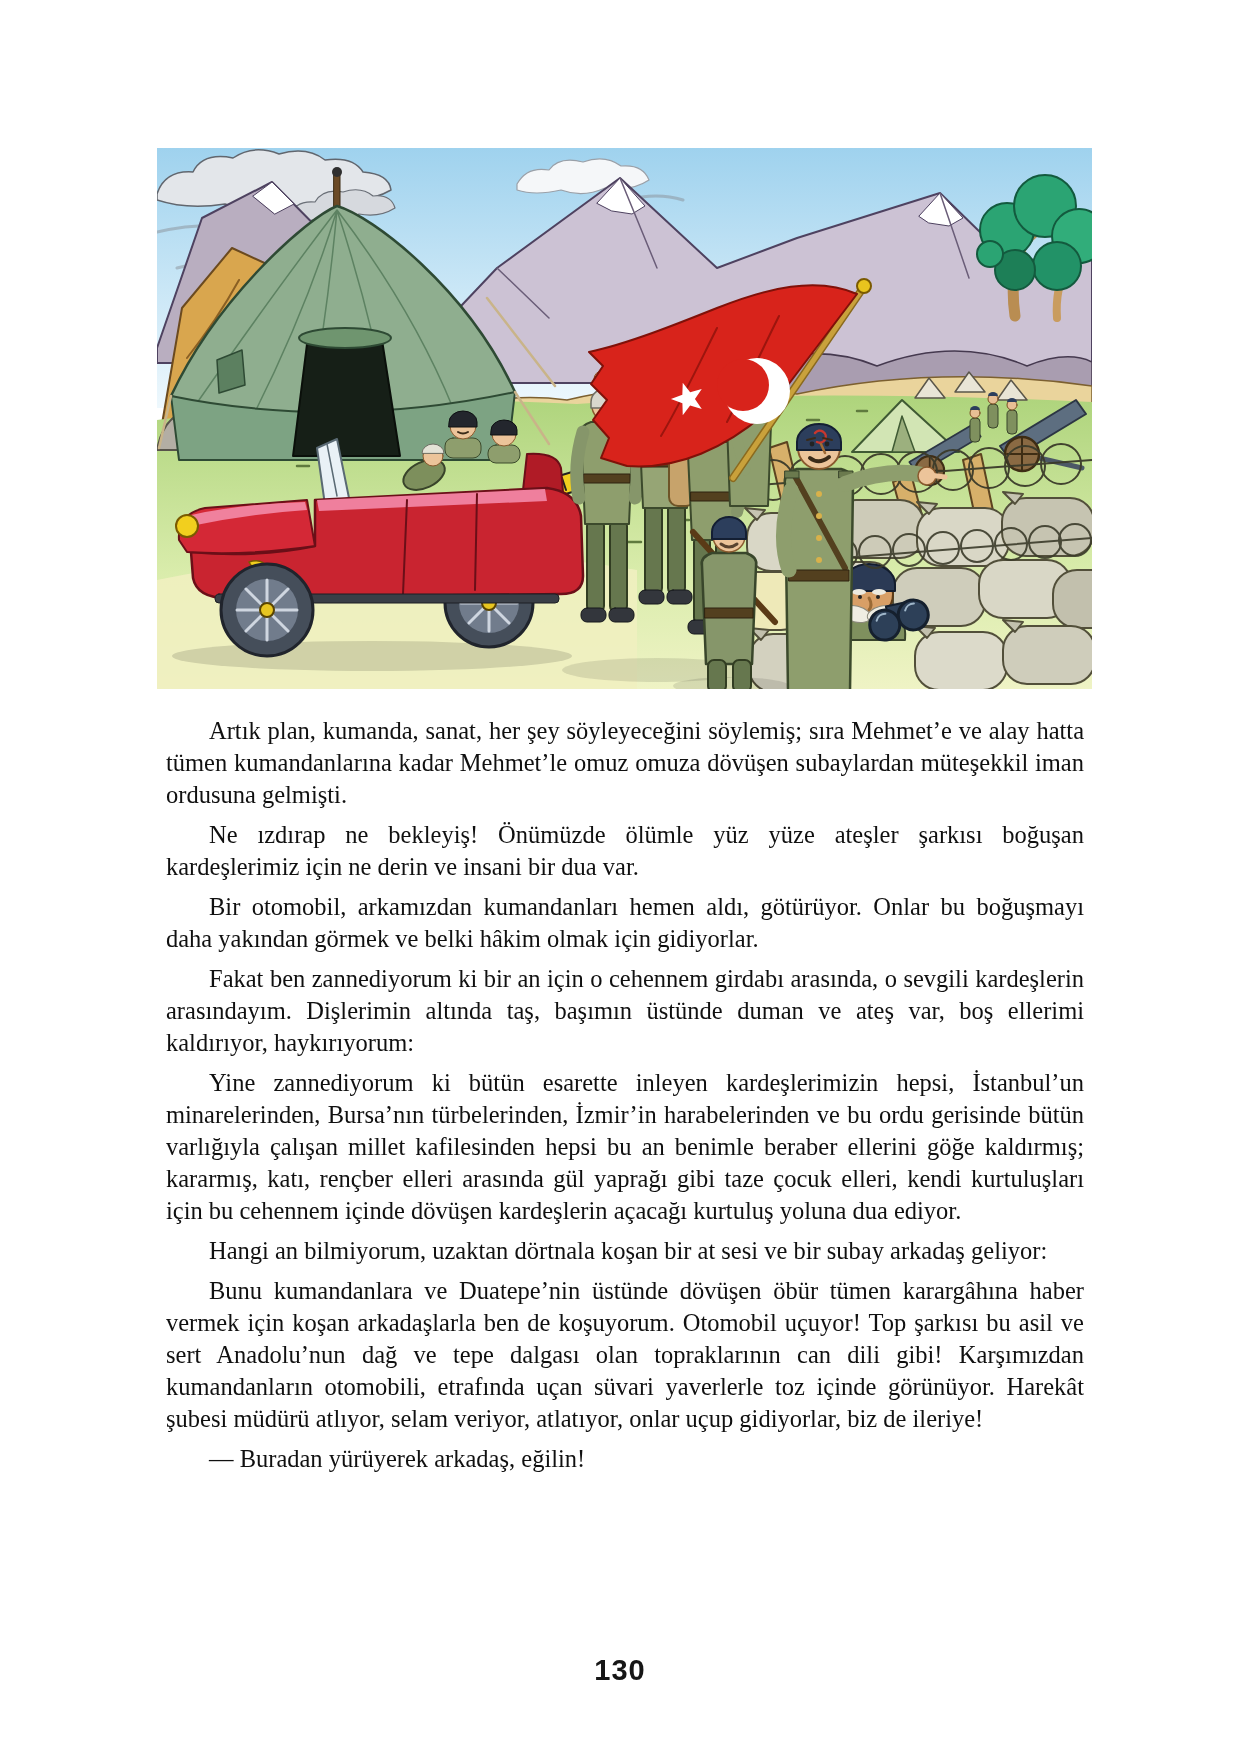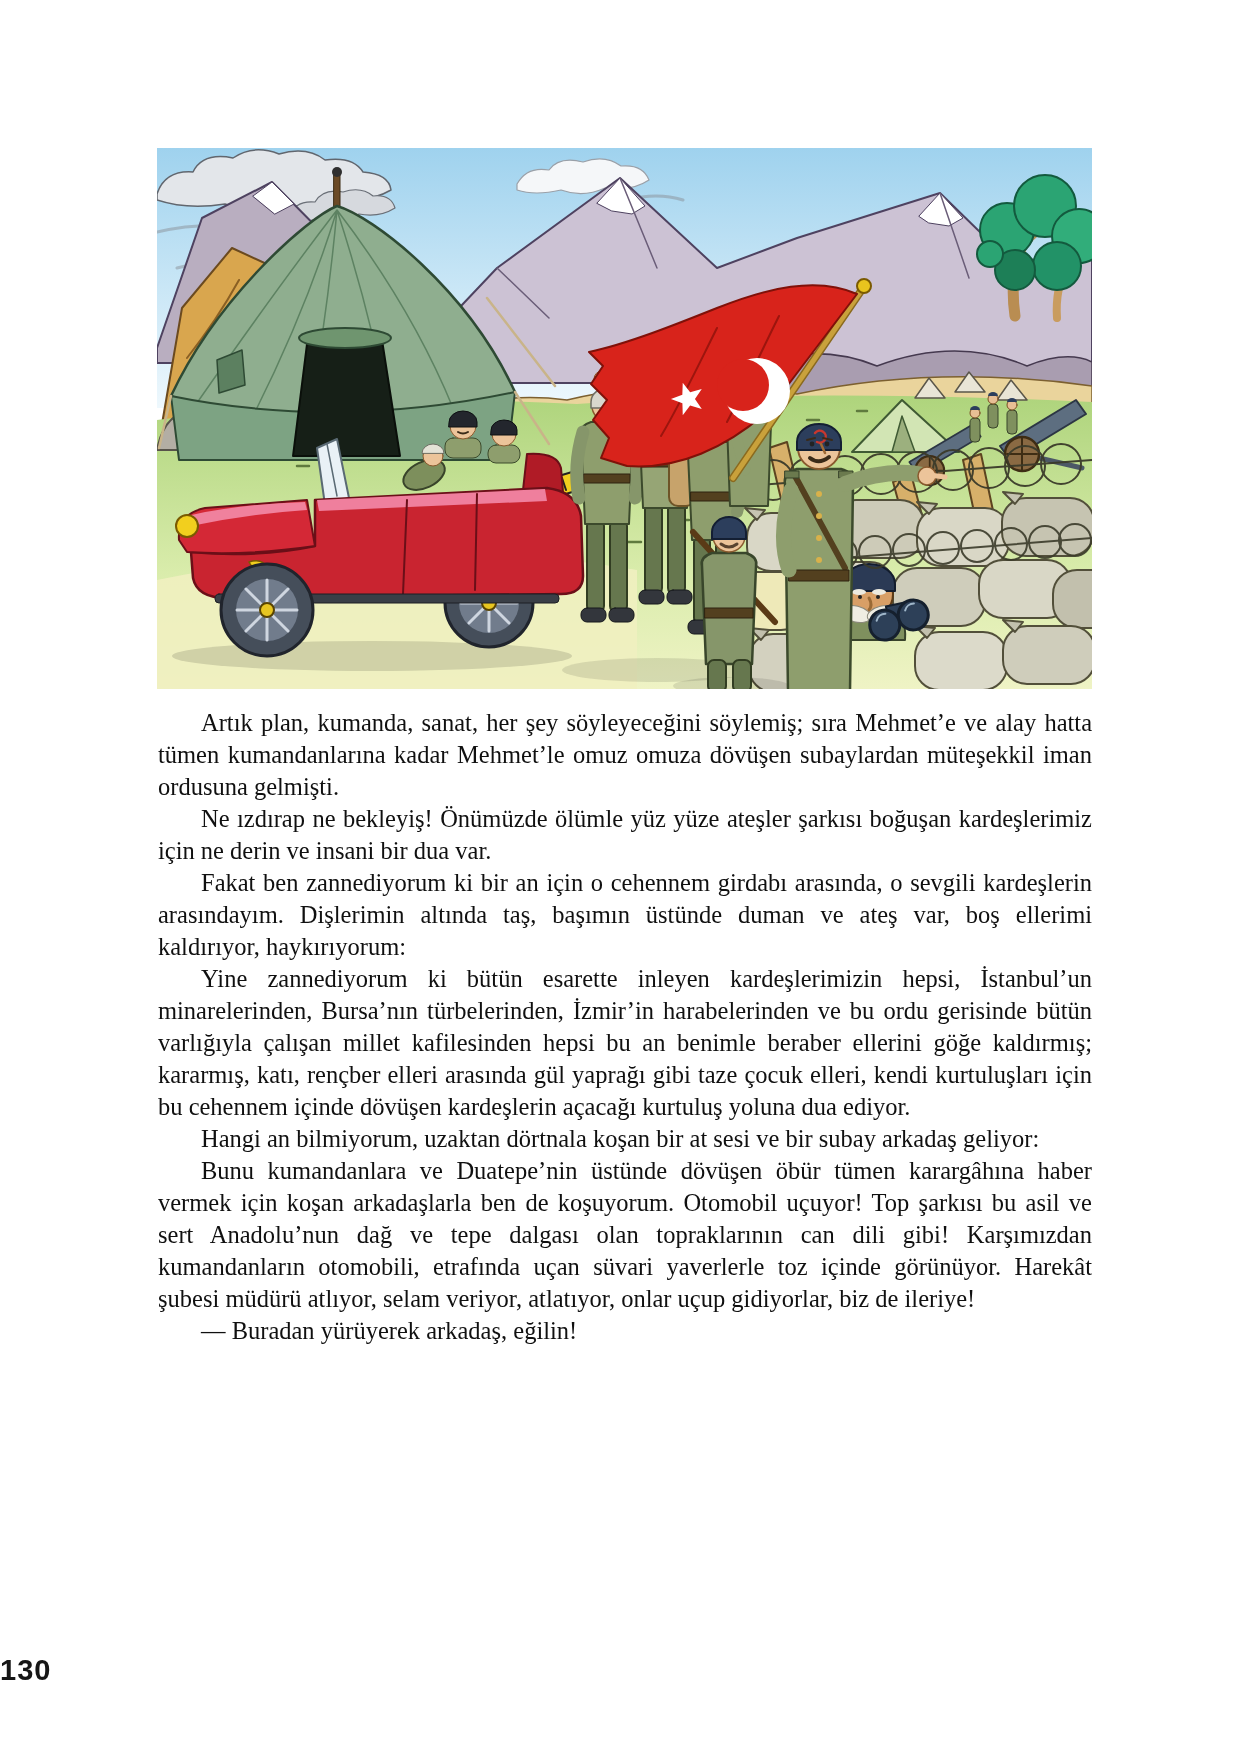--- a/index.html
+++ b/index.html
@@ -1,21 +1,21 @@
 <!DOCTYPE html>
 <html><head>
 <meta charset="utf-8">
 <style>
   html,body{margin:0;padding:0;background:#ffffff;}
   body{width:1240px;height:1753px;position:relative;font-family:"Liberation Serif",serif;overflow:hidden;}
   figure.illustration{position:absolute;left:157px;top:148px;width:935px;height:541px;margin:0;}
   svg *{stroke-linejoin:round;stroke-linecap:round;}
   .text-block{position:absolute;left:158px;top:707px;width:934px;color:#101010;}
-  .text-block p{margin:0;text-indent:43px;text-align:justify;font-size:24.5px;line-height:32px;}
-  .page-num{position:absolute;top:1654px;left:0;width:100%;
+  .text-block p{margin:8px;text-indent:43px;text-align:justify;font-size:24.5px;line-height:32px;}
+  .page-num{position:absolute;top:1654px;left:0;width:100%;text-align:center;
     font-family:"Liberation Sans",sans-serif;font-weight:700;font-size:29px;color:#161616;letter-spacing:1px;}
 </style>
 </head>
 <body>
 
 <figure class="illustration">
 <svg viewBox="0 0 935 541" width="935" height="541">
   <defs>
     <linearGradient id="skyGrad" x1="0" y1="0" x2="0" y2="1">
       <stop offset="0" stop-color="#9fd2ee"></stop>
@@ -358,20 +358,21 @@
     <path d="M2,-42 l4,9" stroke="#a06a35" stroke-width="2.5" fill="none"></path>
     <path d="M-9,-28 q9,7 19,-1" stroke="#3a2a18" stroke-width="4" fill="none"></path>
   </g>
   </g>
 </svg>
 </figure>
 
 <div class="text-block">
   <p>Artık plan, kumanda, sanat, her şey söyleyeceğini söylemiş; sıra Mehmet’e ve alay hatta tümen kumandanlarına kadar Mehmet’le omuz omuza dövüşen subaylardan müteşekkil iman ordusuna gelmişti.</p>
   <p>Ne ızdırap ne bekleyiş! Önümüzde ölümle yüz yüze ateşler şarkısı boğuşan kardeşlerimiz için ne derin ve insani bir dua var.</p>
+  <p>Bir otomobil, arkamızdan kumandanları hemen aldı, götürüyor. Onlar bu boğuşmayı daha yakından görmek ve belki hâkim olmak için gidiyorlar.</p>
   <p>Fakat ben zannediyorum ki bir an için o cehennem girdabı arasında, o sevgili kardeşlerin arasındayım. Dişlerimin altında taş, başımın üstünde duman ve ateş var, boş ellerimi kaldırıyor, haykırıyorum:</p>
   <p>Yine zannediyorum ki bütün esarette inleyen kardeşlerimizin hepsi, İstanbul’un minarelerinden, Bursa’nın türbelerinden, İzmir’in harabelerinden ve bu ordu gerisinde bütün varlığıyla çalışan millet kafilesinden hepsi bu an benimle beraber ellerini göğe kaldırmış; kararmış, katı, rençber elleri arasında gül yaprağı gibi taze çocuk elleri, kendi kurtuluşları için bu cehennem içinde dövüşen kardeşlerin açacağı kurtuluş yoluna dua ediyor.</p>
   <p>Hangi an bilmiyorum, uzaktan dörtnala koşan bir at sesi ve bir subay arkadaş geliyor:</p>
   <p>Bunu kumandanlara ve Duatepe’nin üstünde dövüşen öbür tümen karargâhına haber vermek için koşan arkadaşlarla ben de koşuyorum. Otomobil uçuyor! Top şarkısı bu asil ve sert Anadolu’nun dağ ve tepe dalgası olan topraklarının can dili gibi! Karşımızdan kumandanların otomobili, etrafında uçan süvari yaverlerle toz içinde görünüyor. Harekât şubesi müdürü atlıyor, selam veriyor, atlatıyor, onlar uçup gidiyorlar, biz de ileriye!</p>
   <p>— Buradan yürüyerek arkadaş, eğilin!</p>
 </div>
 
 <div class="page-num">130</div>
 
 </body></html>

